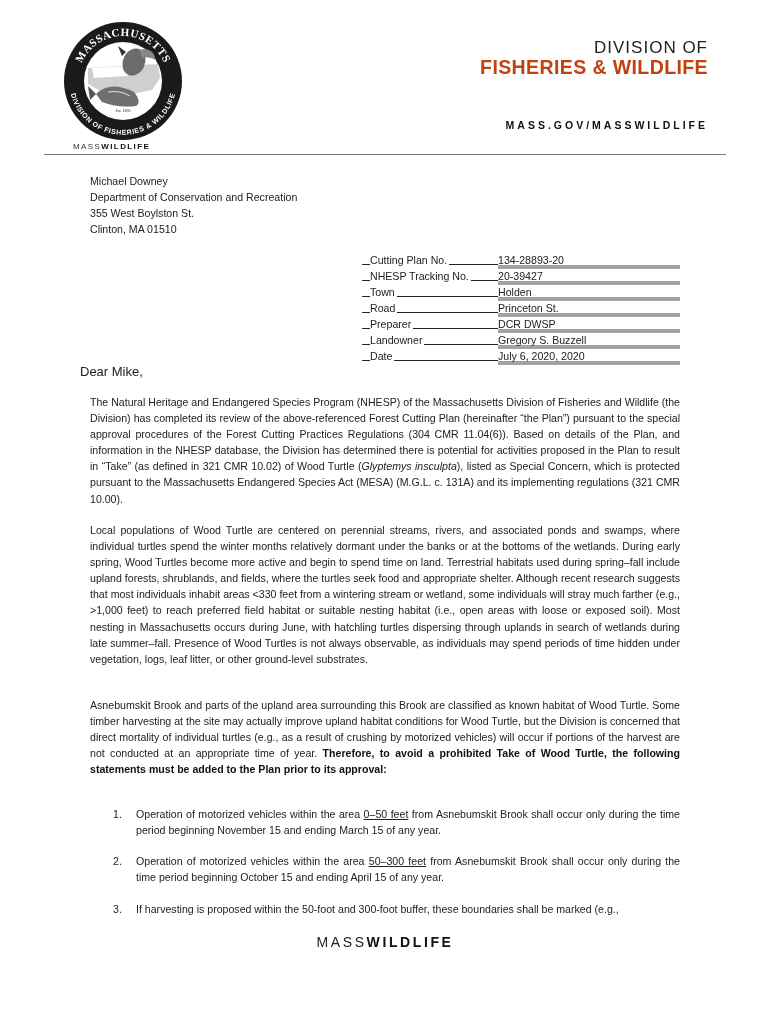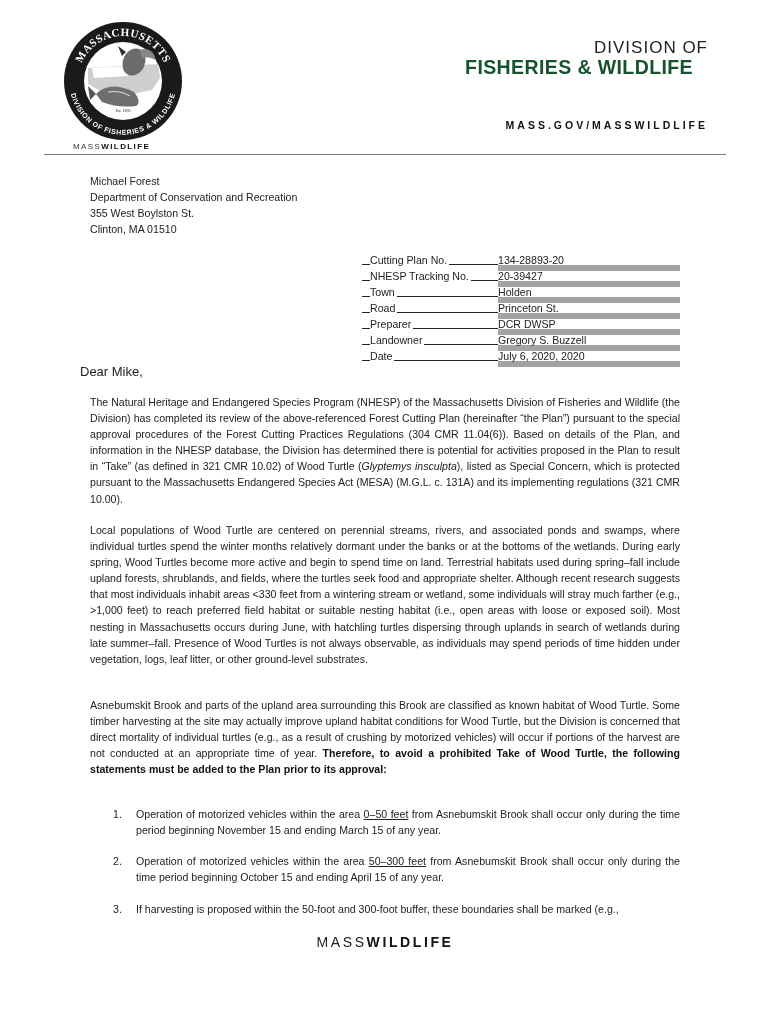--- a/index.html
+++ b/index.html
@@ -20,22 +20,22 @@
     .mw-small b { font-weight: 700; color: #111; }
     .head-rule {
       position: absolute; left: 44px; top: 154px; width: 682px; height: 0;
       border-top: 1.3px solid #777;
     }
     .div-of {
       position: absolute; right: 62px; top: 38px; font-size: 17px; letter-spacing: 1px;
       color: #222; font-weight: 400; text-align: center;
     }
     .fw {
-      position: absolute; right: 77px; top: 56px; font-size: 19.5px; font-weight: 700;
-      letter-spacing: 0.4px; color: #14532d; text-align: right;
+      position: absolute; right: 62px; top: 56px; font-size: 19.5px; font-weight: 700;
+      letter-spacing: 0.4px; color: #c2410c; text-align: right;
     }
     .addr {
       position: absolute; right: 62px; top: 89px; font-size: 9.6px; line-height: 14px;
       text-align: right; color: #222;
     }
     .web {
       position: absolute; right: 62px; top: 119px; font-size: 10.5px; font-weight: 700;
       letter-spacing: 3px; color: #111; text-align: right; padding-left: 20px;
     }
 
@@ -49,21 +49,21 @@
     .plan { position: absolute; left: 362px; top: 252px; width: 318px; font-size: 10.6px; color: #222; }
     .plan-row { position: relative; height: 16px; line-height: 16px; }
     .plan-label {
       position: absolute; left: 0; top: 0; width: 136px; white-space: nowrap; overflow: hidden;
     }
     .plan-label::after {
       content: ""; position: absolute; left: 0; right: 0; bottom: 3px; border-bottom: 1px solid #222; z-index: 0;
     }
     .plan-label span { position: relative; background: #fff; padding-right: 2px; z-index: 1; margin-left: 8px; }
     .plan-value {
-      position: absolute; left: 136px; top: 0; width: 182px; border-bottom: 6px solid #a3a3a3; height: 13px;
+      position: absolute; left: 136px; top: 0; width: 182px; border-bottom: 4px solid #a3a3a3; height: 13px;
       line-height: 16px; padding-left: 0;
     }
 
     .salutation { position: absolute; left: 80px; top: 364px; font-size: 13px; color: #222; }
 
     
     .para {
       position: absolute; left: 90px; width: 590px; font-size: 10.6px; line-height: 16.1px;
       text-align: justify; color: #222;
     }
@@ -126,21 +126,21 @@
 
   <div class="mw-small"><span>MASS</span><b>WILDLIFE</b></div>
 
   <div class="div-of">DIVISION OF</div>
   <div class="fw">FISHERIES &amp; WILDLIFE</div>
   <div class="web">MASS.GOV/MASSWILDLIFE</div>
 
   <div class="head-rule"></div>
 
   <div class="recipient">
-    <div>Michael Forest</div>
+    <div>Michael Downey</div>
     <div>Department of Conservation and Recreation</div>
     <div>355 West Boylston St.</div>
     <div>Clinton, MA 01510</div>
   </div>
 
   <div class="plan">
     <div class="plan-row">
       <div class="plan-label"><span>Cutting Plan No.</span></div>
       <div class="plan-value">134-28893-20</div>
     </div>

